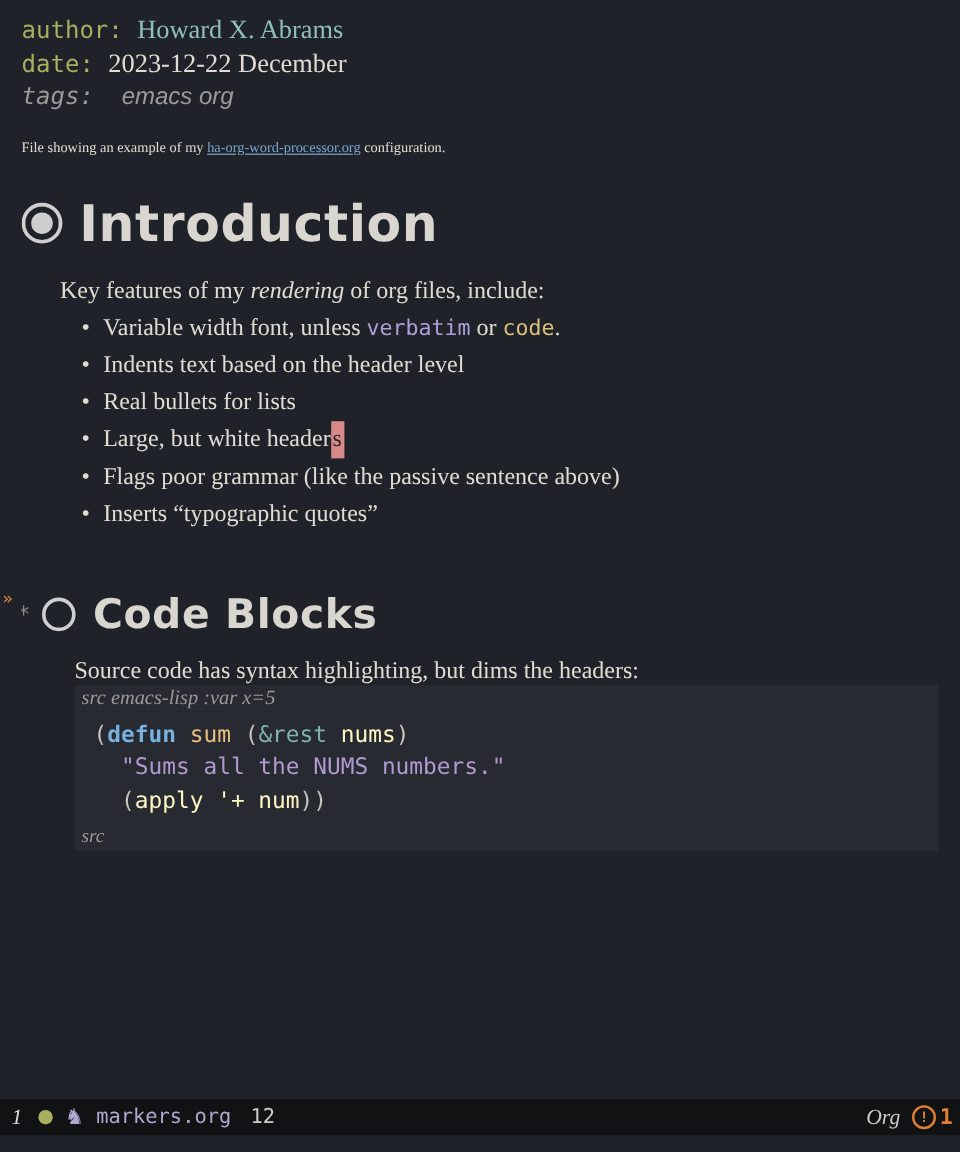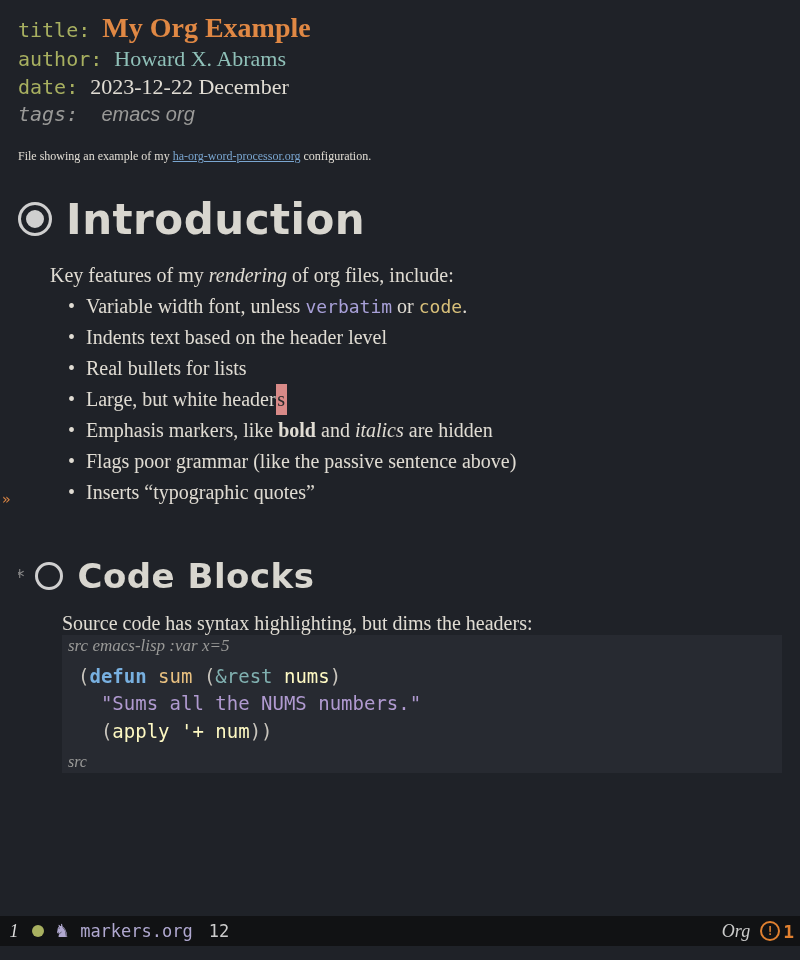--- a/index.html
+++ b/index.html
@@ -138,24 +138,20 @@
 </head>
 <body>
 
 <div class="gutter">
   <span class="gutter-mark" style="top: 491px;">»</span>
 </div>
 
 <div class="buffer">
 
   <div class="meta-line">
-    <span class="meta-key">title:</span>
-    <span class="title-val">My Org Example</span>
-  </div>
-  <div class="meta-line">
     <span class="meta-key">author:</span>
     <span class="author-val">Howard X. Abrams</span>
   </div>
   <div class="meta-line">
     <span class="meta-key">date:</span>
     <span class="date-val">2023-12-22 December</span>
   </div>
   <div class="meta-line">
     <span class="tags-key">tags:</span>
     <span class="tags-val">&nbsp;&nbsp;<span>emacs org</span></span>
@@ -176,23 +172,20 @@
     </div>
     <ul class="features">
       <li>
         <span>Variable width font, unless </span><span class="verb">verbatim</span><span> or </span><span class="code-il">code</span><span>.</span>
       </li>
       <li><span>Indents text based on the header level</span></li>
       <li><span>Real bullets for lists</span></li>
       <li>
         <span>Large, but white header</span><span class="cursor-block">s</span>
       </li>
-      <li>
-        <span>Emphasis markers, like </span><span class="bold">bold</span><span> and </span><span class="italic">italics</span><span> are hidden</span>
-      </li>
       <li><span>Flags poor grammar (like the passive sentence above)</span></li>
       <li><span>Inserts “typographic quotes”</span></li>
     </ul>
   </div>
 
   <div class="heading-row h2" style="margin-top:48px;">
     <span class="heading-star">*</span>
     <span class="heading-bullet"></span>
     <span class="heading-text">Code Blocks</span>
   </div>

